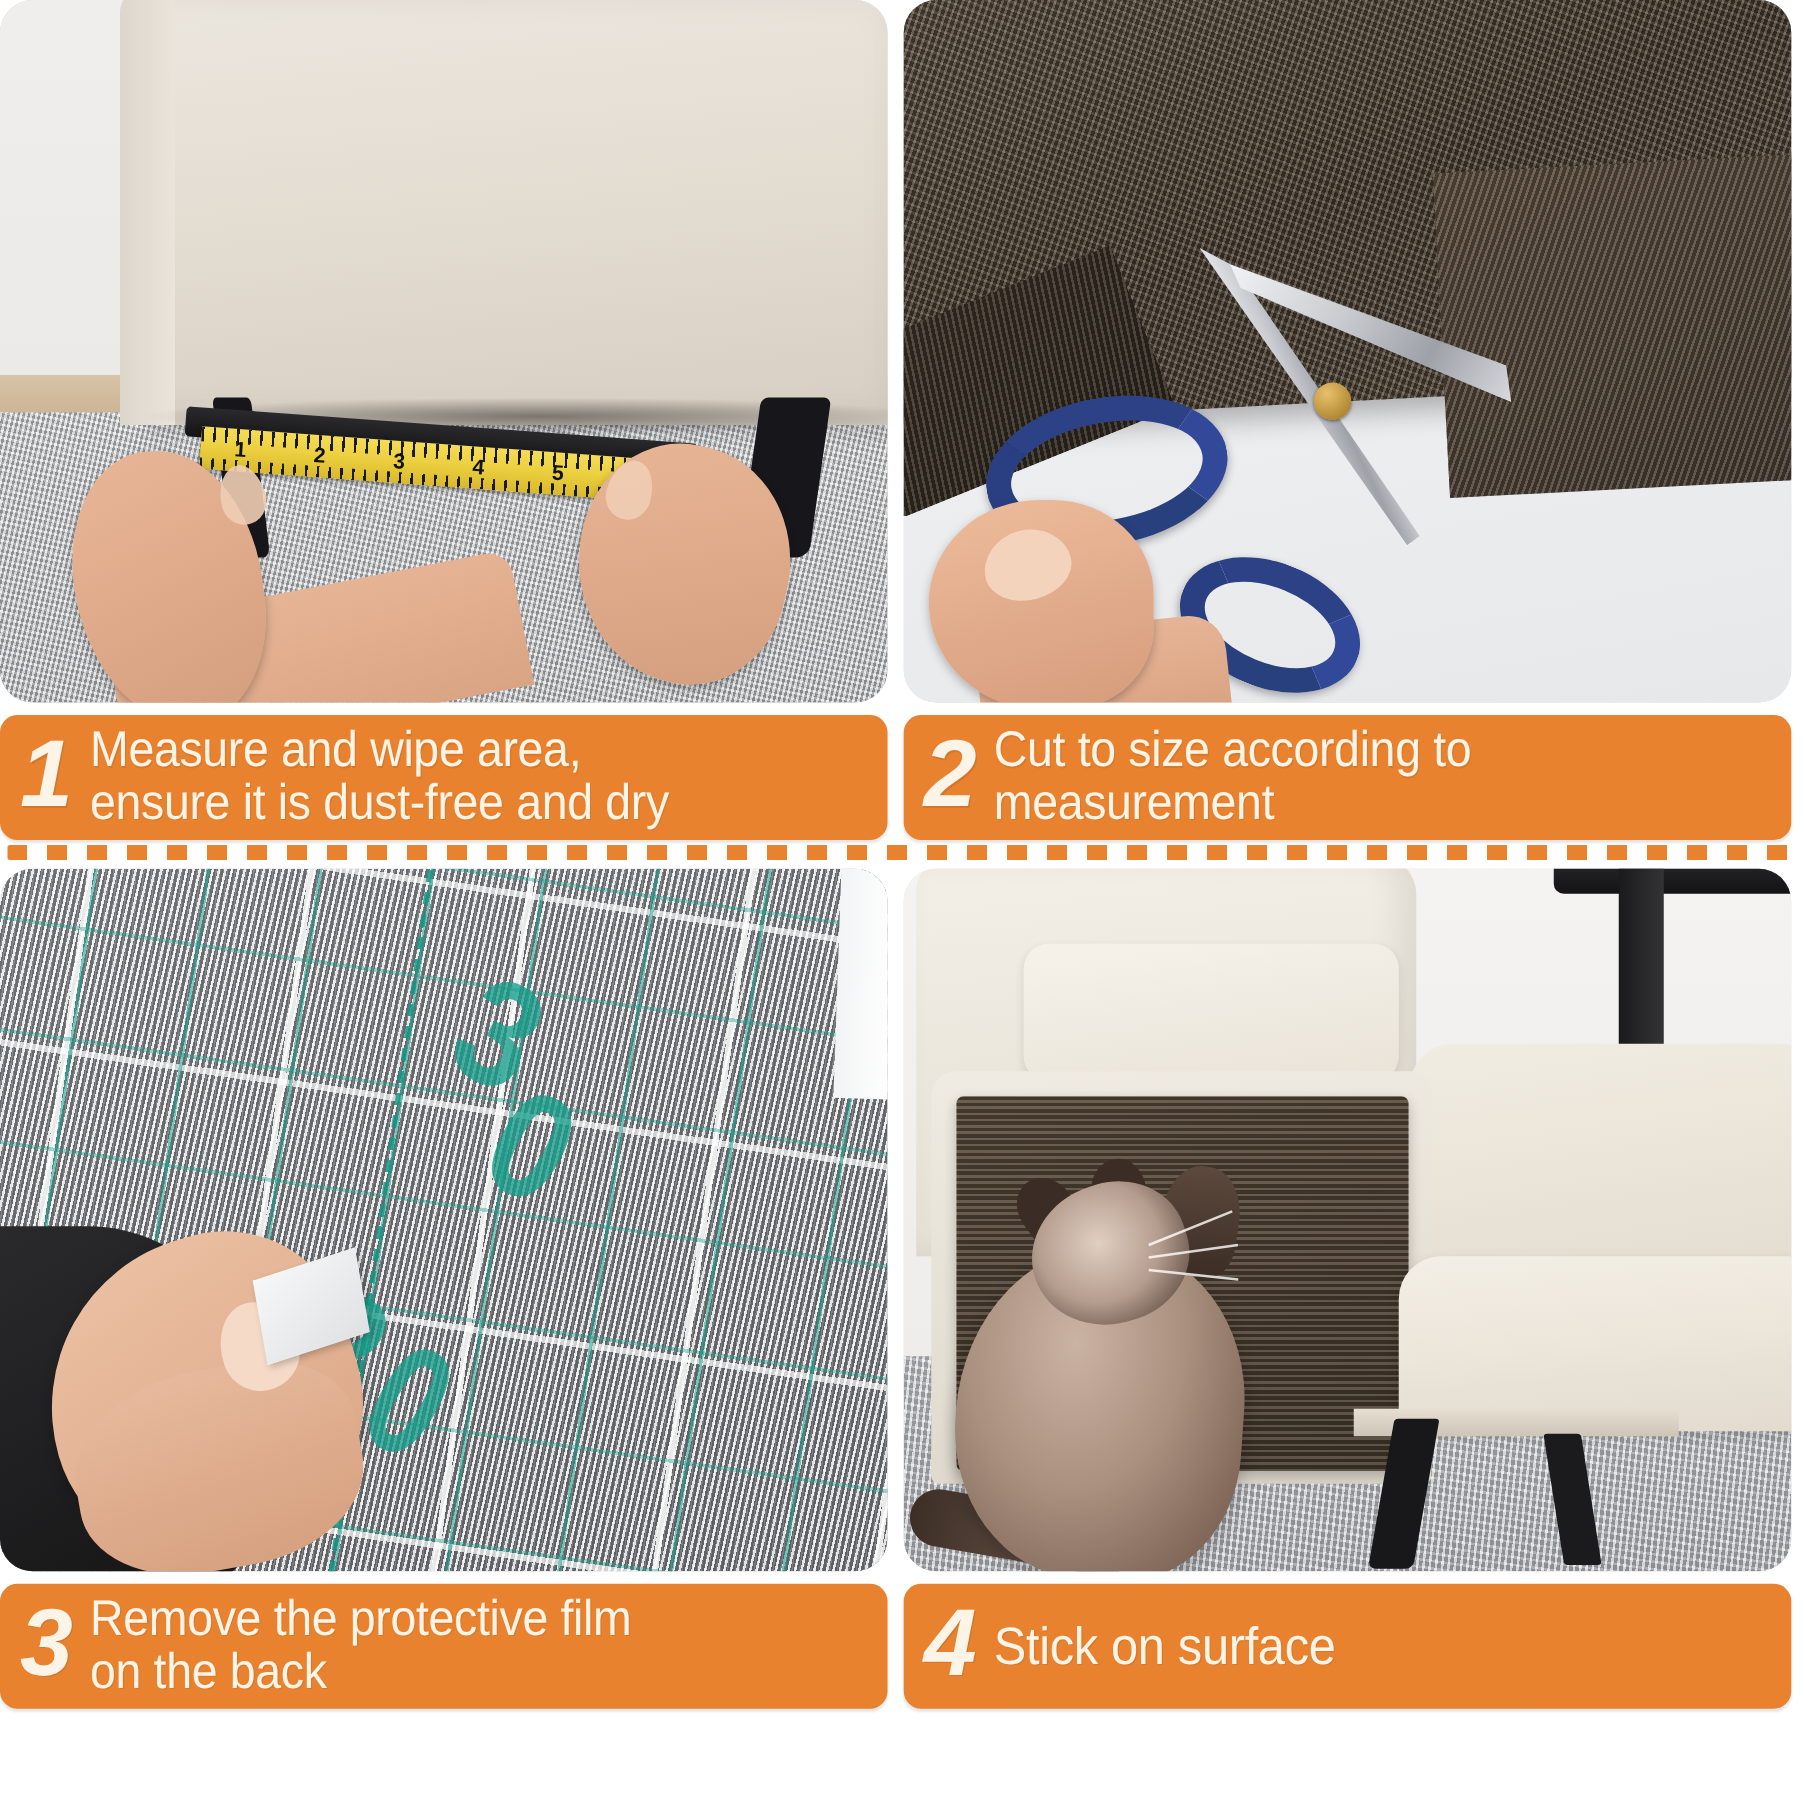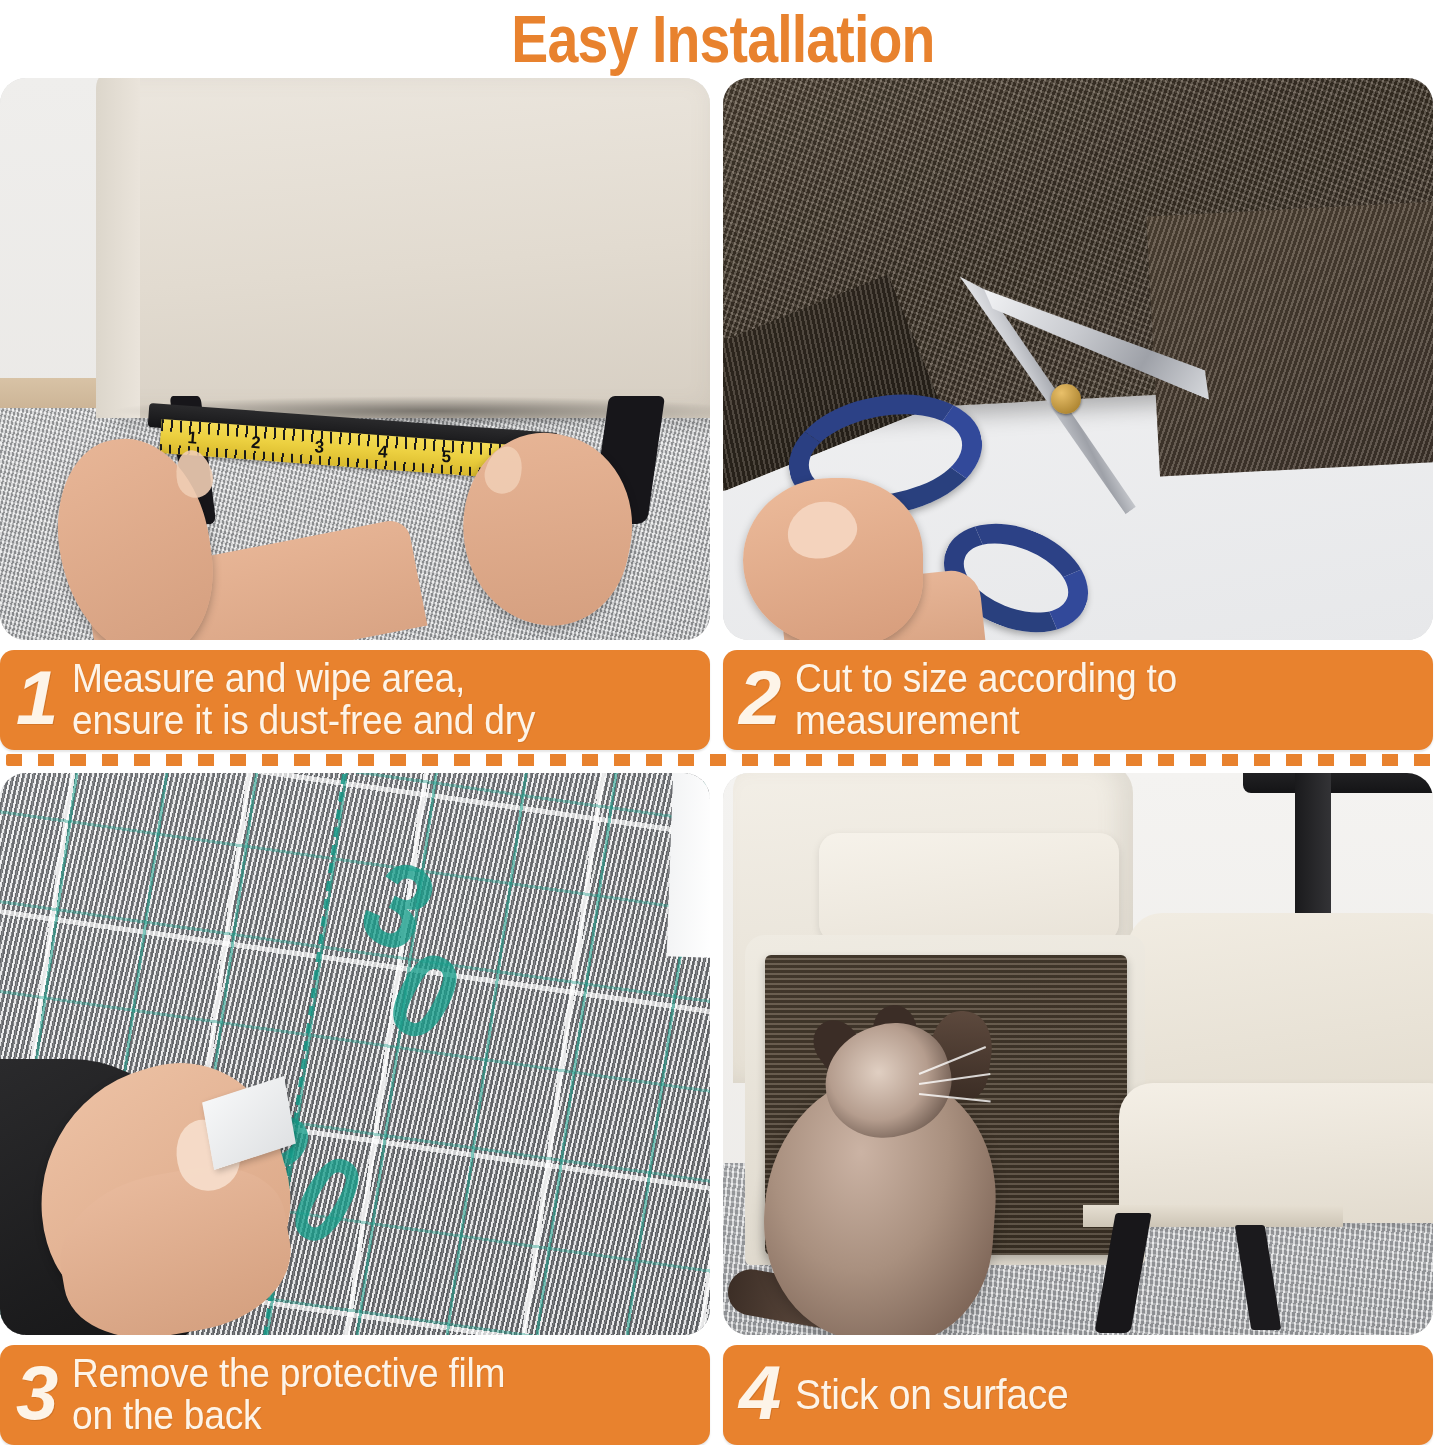--- a/index.html
+++ b/index.html
@@ -282,23 +282,20 @@
              background:linear-gradient(90deg,#3c2e26,#7a6253); border-radius:40px;
              transform:rotate(10deg); }
   .p4-whisker { position:absolute; width:72px; height:2px; background:rgba(255,255,255,.8);
              transform-origin:left center; }
 </style>
 </head>
 <body>
 
 <div class="page">
 
-  <div class="title-bar">
-    <div class="title">Easy Installation</div>
-  </div>
 
   <div class="grid">
 
     <div class="divider"></div>
 
     <div class="row r1">
 
       <div class="cell left">
         <div class="photo">
           <div class="p1-wall"></div>

